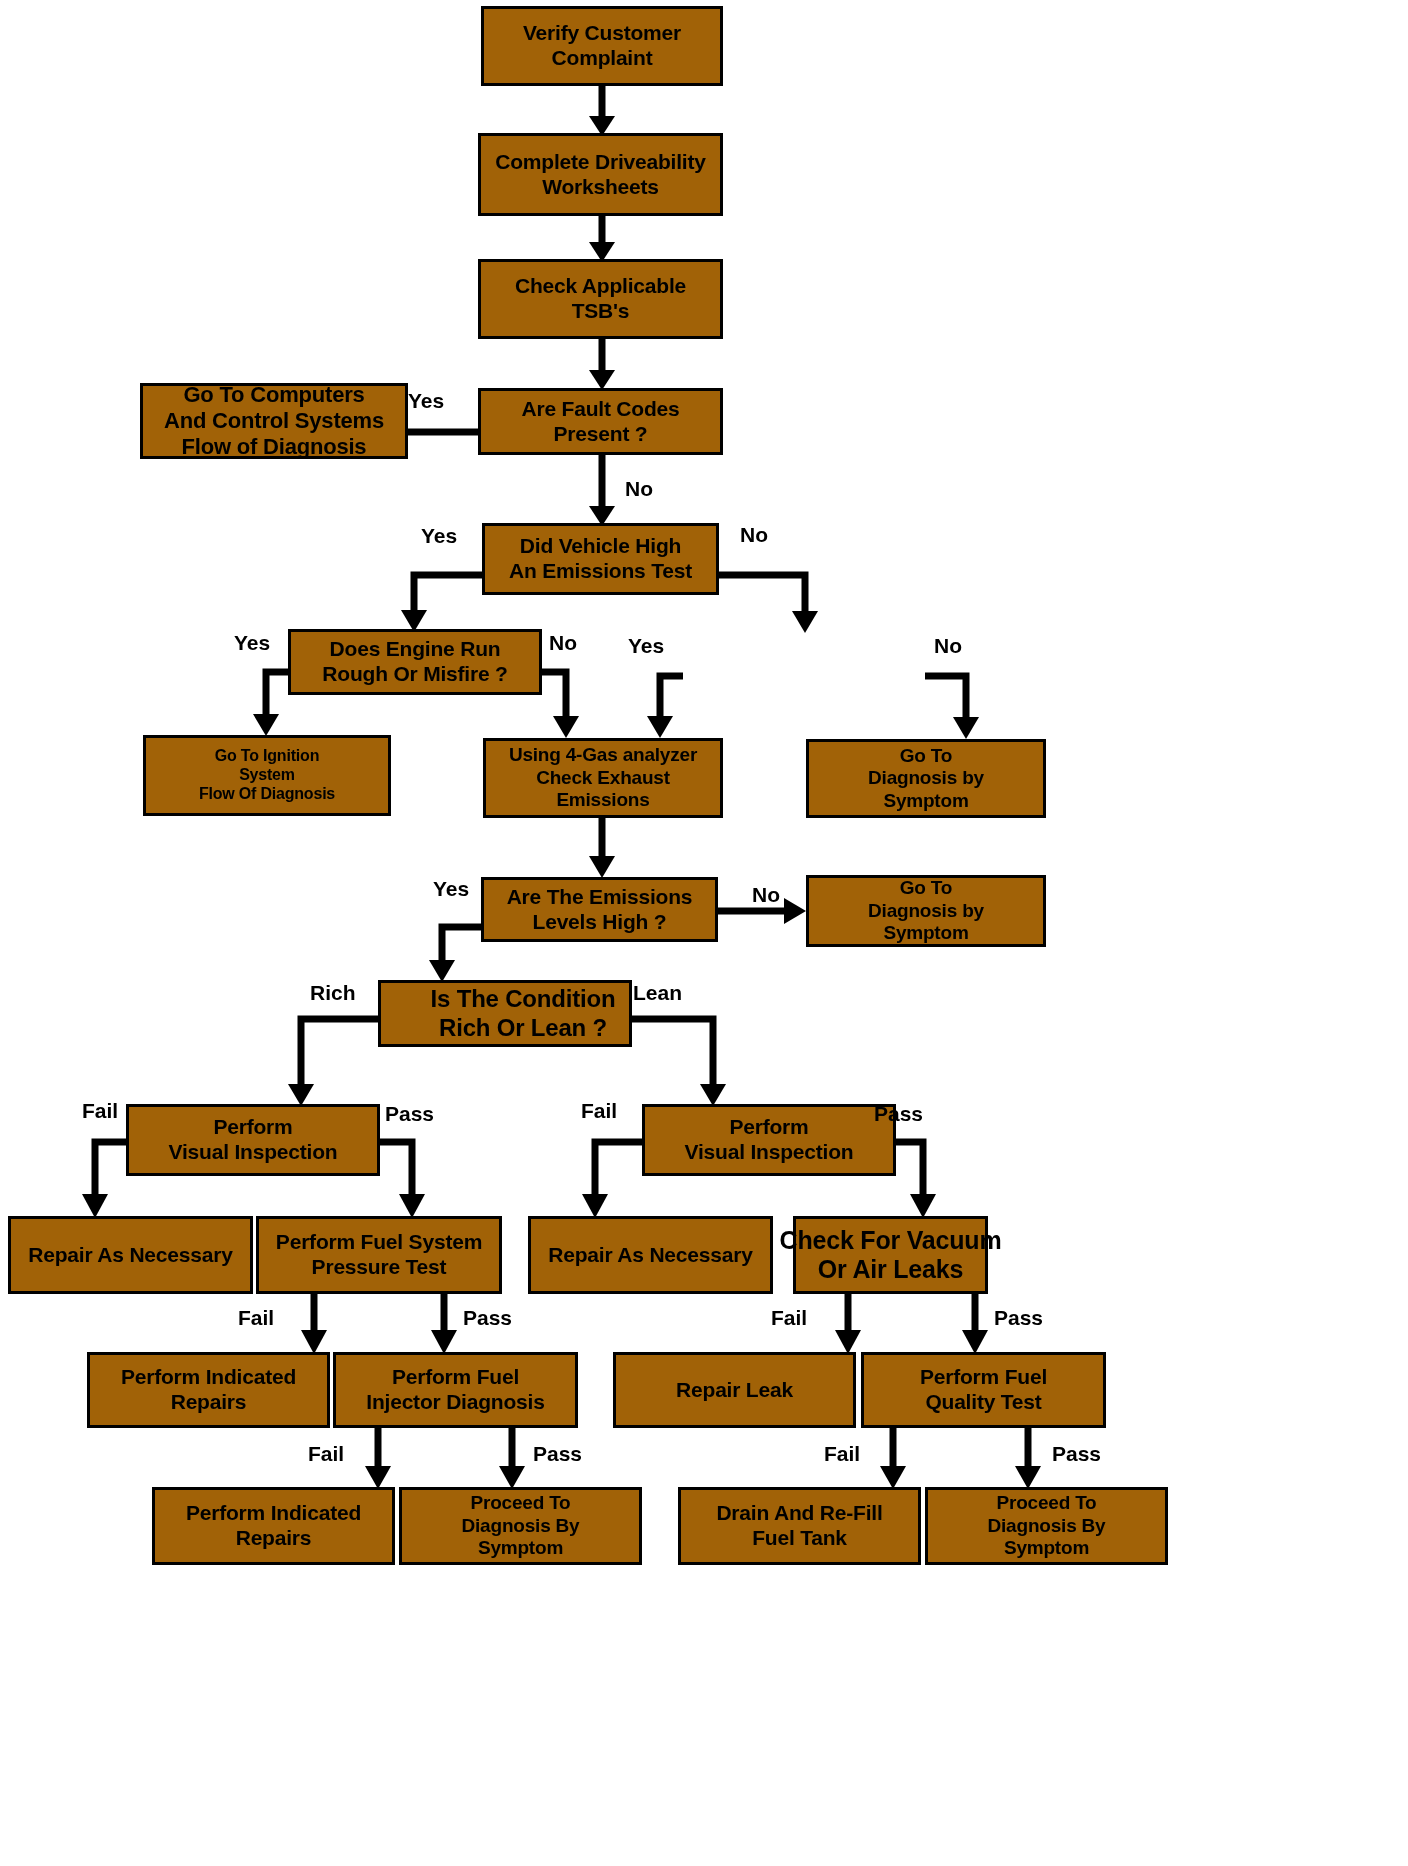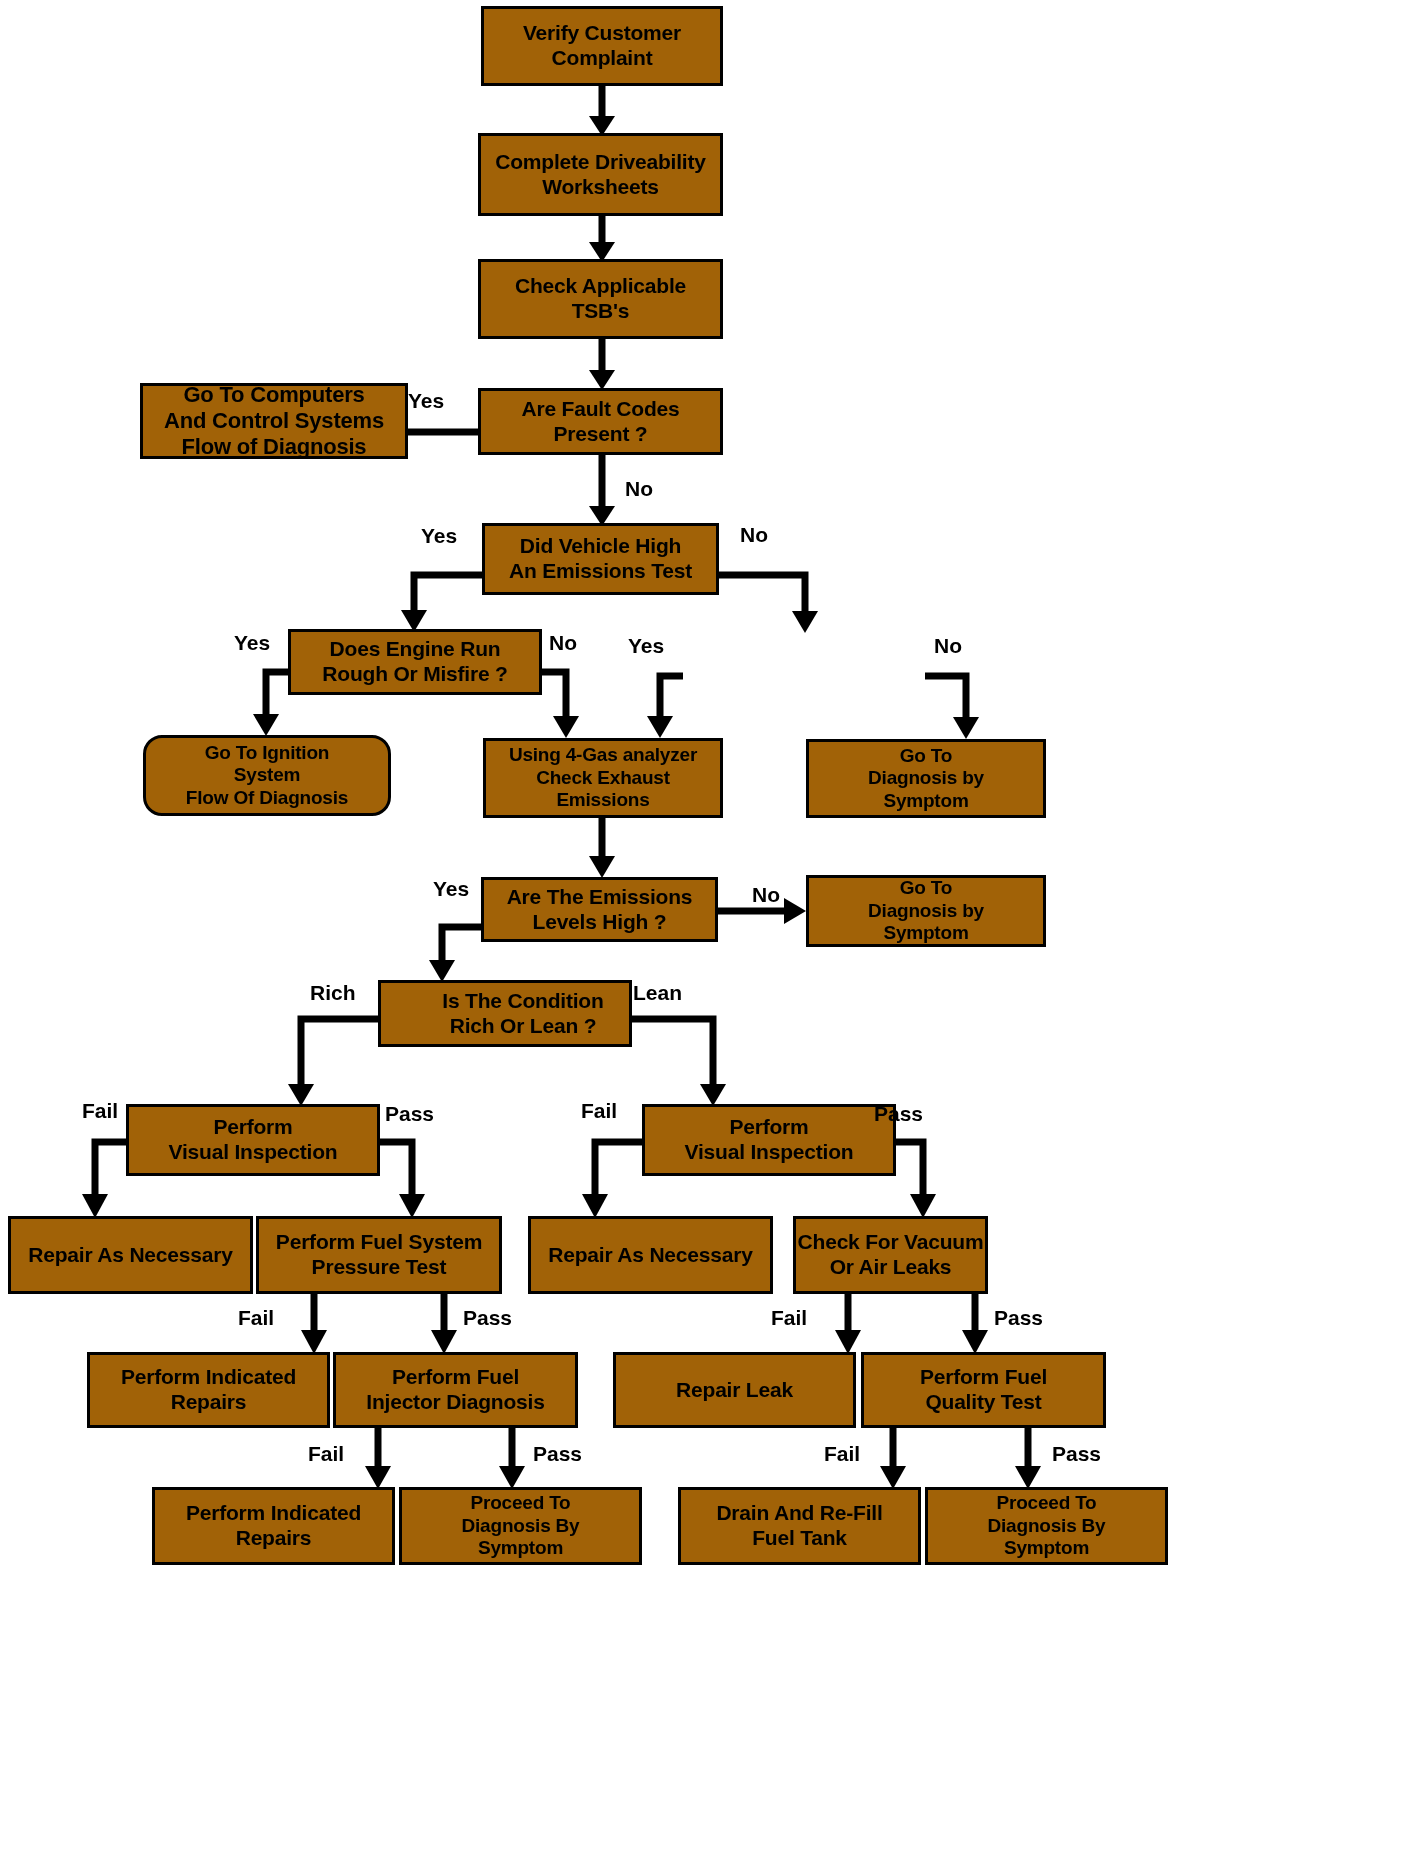--- a/index.html
+++ b/index.html
@@ -178,21 +178,21 @@
     <span class="line">Did Vehicle High</span>
     <span class="line">An Emissions Test</span>
   </div>
 
   <div class="node" style="left:288px;top:629px;width:254px;height:66px;font-size:21px;">
     <span class="line">Does Engine Run</span>
     <span class="line">Rough Or Misfire ?</span>
   </div>
 
 
-  <div class="node" style="left:143px;top:735px;width:248px;height:81px;font-size:19px;border-radius:19px;">
+  <div class="node" style="left:143px;top:735px;width:248px;height:81px;font-size:16px;">
     <span class="line">Go To Ignition</span>
     <span class="line">System</span>
     <span class="line">Flow Of Diagnosis</span>
   </div>
 
   <div class="node" style="left:483px;top:738px;width:240px;height:80px;font-size:19px;">
     <span class="line">Using 4-Gas analyzer</span>
     <span class="line">Check Exhaust</span>
     <span class="line">Emissions</span>
   </div>
@@ -207,21 +207,21 @@
     <span class="line">Are The Emissions</span>
     <span class="line">Levels High ?</span>
   </div>
 
   <div class="node" style="left:806px;top:875px;width:240px;height:72px;font-size:19px;">
     <span class="line">Go To</span>
     <span class="line">Diagnosis by</span>
     <span class="line">Symptom</span>
   </div>
 
-  <div class="node" style="left:378px;top:980px;width:254px;height:67px;font-size:21px;padding-left:36px;">
+  <div class="node" style="left:378px;top:980px;width:254px;height:67px;font-size:24px;padding-left:36px;">
     <span class="line">Is The Condition</span>
     <span class="line">Rich Or Lean ?</span>
   </div>
 
   <div class="node" style="left:126px;top:1104px;width:254px;height:72px;font-size:21px;">
     <span class="line">Perform</span>
     <span class="line">Visual Inspection</span>
   </div>
 
   <div class="node" style="left:642px;top:1104px;width:254px;height:72px;font-size:21px;">
@@ -235,21 +235,21 @@
 
   <div class="node" style="left:256px;top:1216px;width:246px;height:78px;font-size:21px;">
     <span class="line">Perform Fuel System</span>
     <span class="line">Pressure Test</span>
   </div>
 
   <div class="node" style="left:528px;top:1216px;width:245px;height:78px;font-size:21px;">
     <span class="line">Repair As Necessary</span>
   </div>
 
-  <div class="node" style="left:793px;top:1216px;width:195px;height:78px;font-size:21px;">
+  <div class="node" style="left:793px;top:1216px;width:195px;height:78px;font-size:25px;">
     <span class="line">Check For Vacuum</span>
     <span class="line">Or Air Leaks</span>
   </div>
 
   <div class="node" style="left:87px;top:1352px;width:243px;height:76px;font-size:21px;">
     <span class="line">Perform Indicated</span>
     <span class="line">Repairs</span>
   </div>
 
   <div class="node" style="left:333px;top:1352px;width:245px;height:76px;font-size:21px;">

